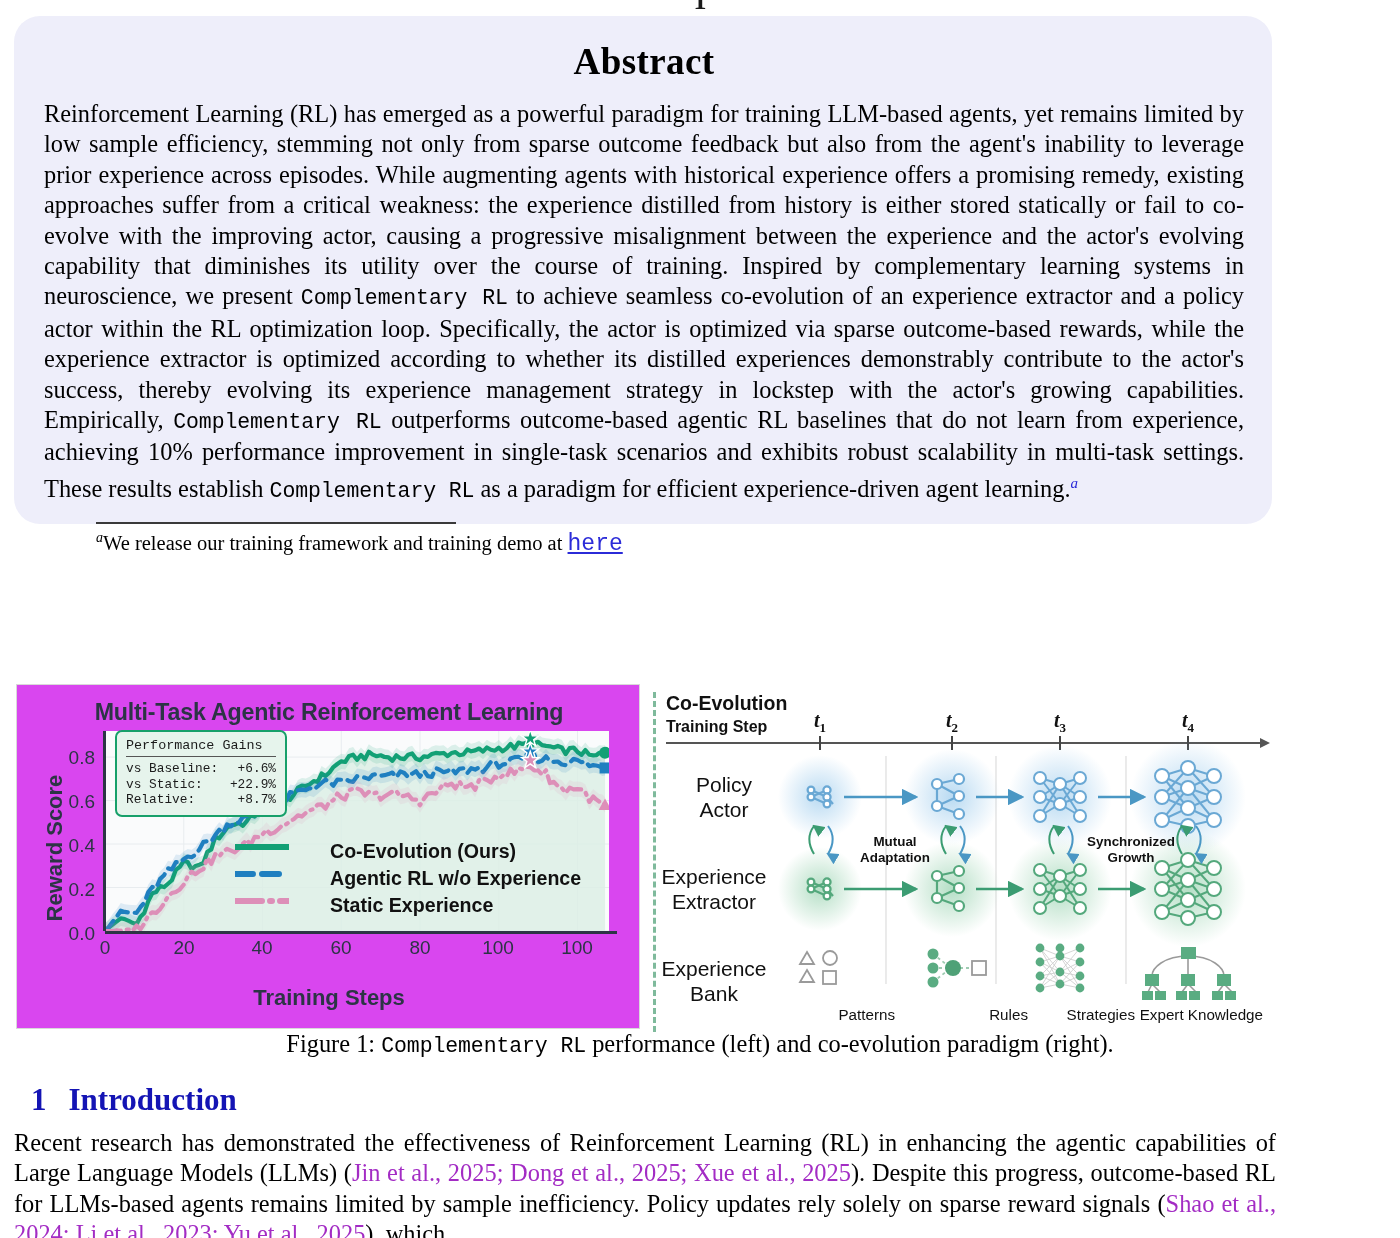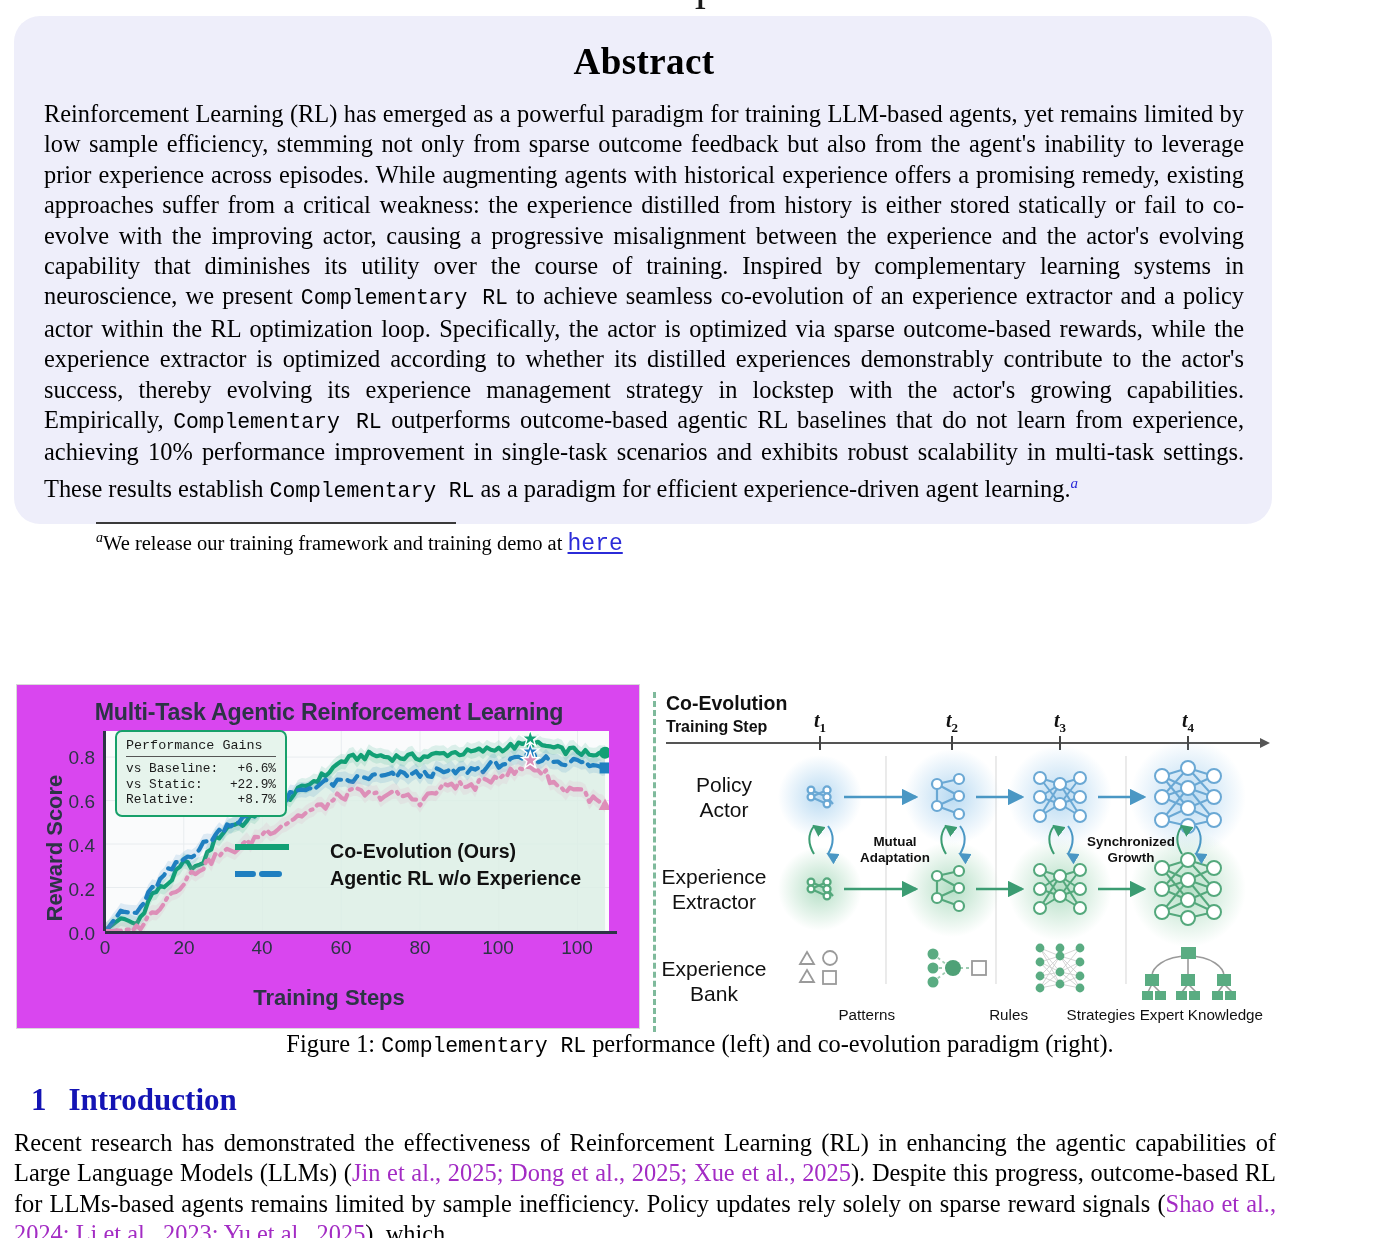--- a/index.html
+++ b/index.html
@@ -401,20 +401,28 @@
         </span>
         <span class="legend-label">Co-Evolution (Ours)</span>
       </div>
       <div class="legend-row">
         <span class="legend-swatch">
           <svg width="54" height="14" viewBox="0 0 54 14">
               <line x1="1" y1="7" x2="53" y2="7" stroke="#1f7fc0" stroke-width="6" stroke-linecap="round" stroke-dasharray="17 9"></line>
             </svg>
         </span>
         <span class="legend-label">Agentic RL w/o Experience</span>
+      </div>
+      <div class="legend-row">
+        <span class="legend-swatch">
+          <svg width="54" height="14" viewBox="0 0 54 14">
+              <line x1="1" y1="7" x2="53" y2="7" stroke="#dd8fb8" stroke-width="6" stroke-linecap="round" stroke-dasharray="26 8 2 8"></line>
+            </svg>
+        </span>
+        <span class="legend-label">Static Experience</span>
       </div>
     </div>
   </div>
 
   <div class="fig-panel-right">
     <div class="coev-title">Co-Evolution</div>
     <div class="step-label">Training Step</div>
 
     <svg style="position:absolute;left:0;top:48px;" width="630" height="22" viewBox="0 0 630 22">
       <line x1="18" y1="11" x2="612" y2="11" stroke="#555" stroke-width="2.2"></line>

